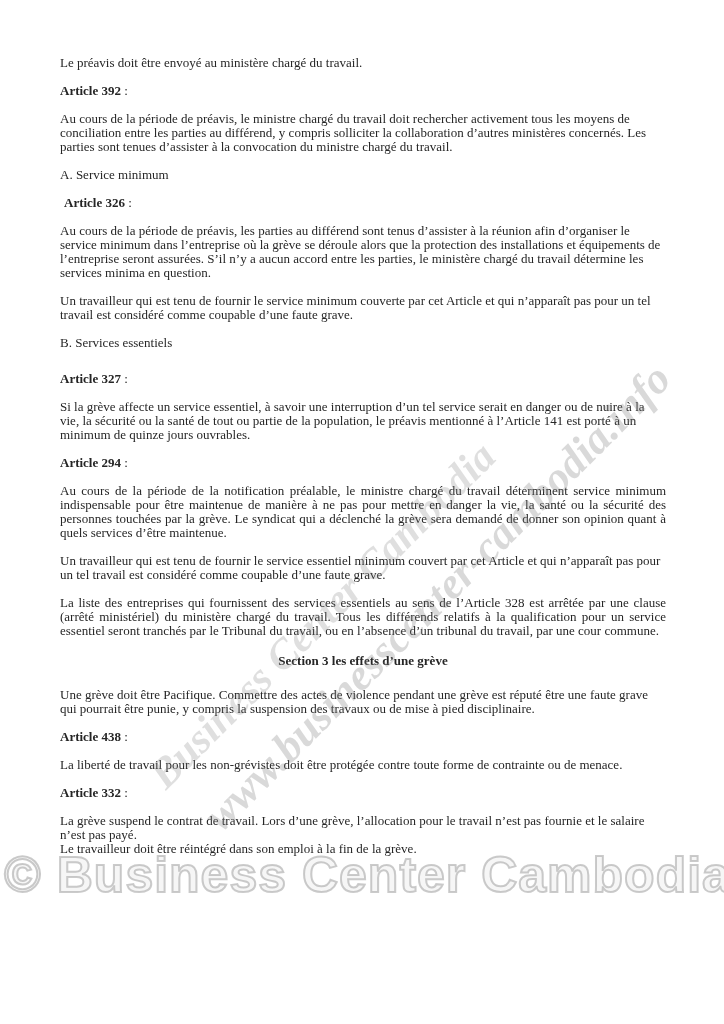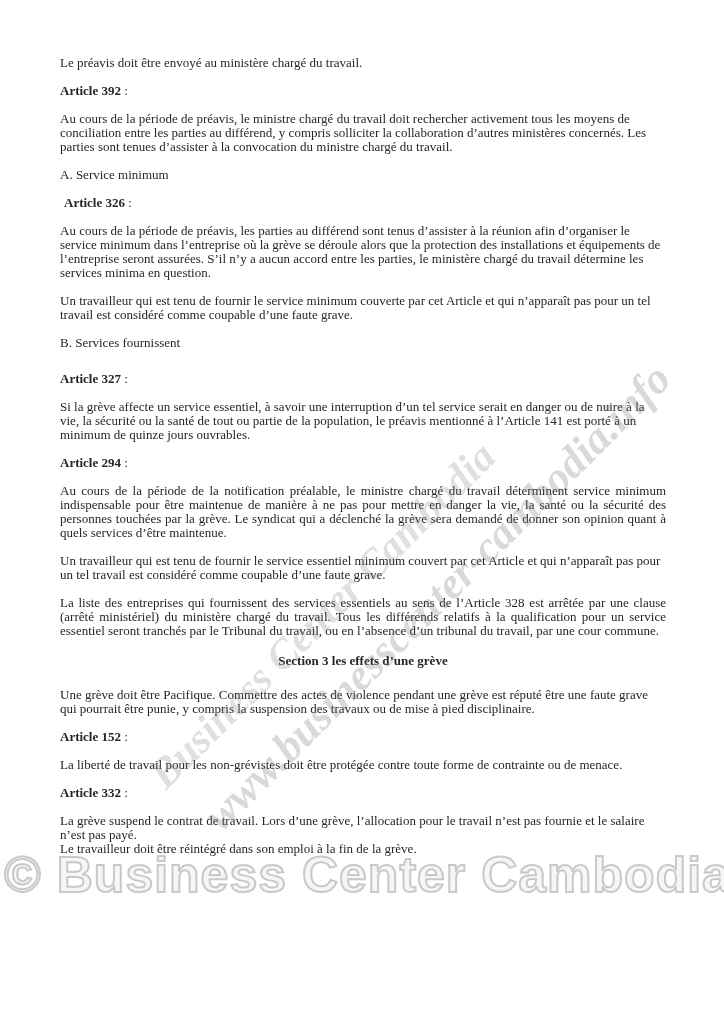--- a/index.html
+++ b/index.html
@@ -73,30 +73,30 @@
 <div class="page">
 
   <div class="doc">
       <p>Le préavis doit être envoyé au ministère chargé du travail.</p>
       <p class="article"><b>Article 392</b> :</p>
       <p>Au cours de la période de préavis, le ministre chargé du travail doit rechercher activement tous les moyens de conciliation entre les parties au différend, y compris solliciter la collaboration d’autres ministères concernés. Les parties sont tenues d’assister à la convocation du ministre chargé du travail.</p>
       <p>A. Service minimum</p>
       <p class="article indent"><b>Article 326</b> :</p>
       <p>Au cours de la période de préavis, les parties au différend sont tenus d’assister à la réunion afin d’organiser le service minimum dans l’entreprise où la grève se déroule alors que la protection des installations et équipements de l’entreprise seront assurées. S’il n’y a aucun accord entre les parties, le ministère chargé du travail détermine les services minima en question.</p>
       <p>Un travailleur qui est tenu de fournir le service minimum couverte par cet Article et qui n’apparaît pas pour un tel travail est considéré comme coupable d’une faute grave.</p>
-      <p>B. Services fournissent</p>
+      <p>B. Services essentiels</p>
       <p class="article space-before"><b>Article 327</b> :</p>
       <p>Si la grève affecte un service essentiel, à savoir une interruption d’un tel service serait en danger ou de nuire à la vie, la sécurité ou la santé de tout ou partie de la population, le préavis mentionné à l’Article 141 est porté à un minimum de quinze jours ouvrables.</p>
       <p class="article"><b>Article 294</b> :</p>
       <p class="justify">Au cours de la période de la notification préalable, le ministre chargé du travail déterminent service minimum indispensable pour être maintenue de manière à ne pas pour mettre en danger la vie, la santé ou la sécurité des personnes touchées par la grève. Le syndicat qui a déclenché la grève sera demandé de donner son opinion quant à quels services d’être maintenue.</p>
       <p>Un travailleur qui est tenu de fournir le service essentiel minimum couvert par cet Article et qui n’apparaît pas pour un tel travail est considéré comme coupable d’une faute grave.</p>
       <p class="justify">La liste des entreprises qui fournissent des services essentiels au sens de l’Article 328 est arrêtée par une clause (arrêté ministériel) du ministère chargé du travail. Tous les différends relatifs à la qualification pour un service essentiel seront tranchés par le Tribunal du travail, ou en l’absence d’un tribunal du travail, par une cour commune.</p>
       <p class="section">Section 3 les effets d’une grève</p>
       <p>Une grève doit être Pacifique. Commettre des actes de violence pendant une grève est réputé être une faute grave qui pourrait être punie, y compris la suspension des travaux ou de mise à pied disciplinaire.</p>
-      <p class="article"><b>Article 152</b> :</p>
+      <p class="article"><b>Article 438</b> :</p>
       <p>La liberté de travail pour les non-grévistes doit être protégée contre toute forme de contrainte ou de menace.</p>
       <p class="article"><b>Article 332</b> :</p>
       <p>La grève suspend le contrat de travail. Lors d’une grève, l’allocation pour le travail n’est pas fournie et le salaire n’est pas payé.<br>Le travailleur doit être réintégré dans son emploi à la fin de la grève.</p>
     </div>
 
   <div class="wm-diag wm-primary">Business Center Cambodia</div>
 
   <div class="wm-diag wm-secondary">www.businesscenter-cambodia.info</div>
 
   <div class="wm-footer">© Business Center Cambodia</div>

